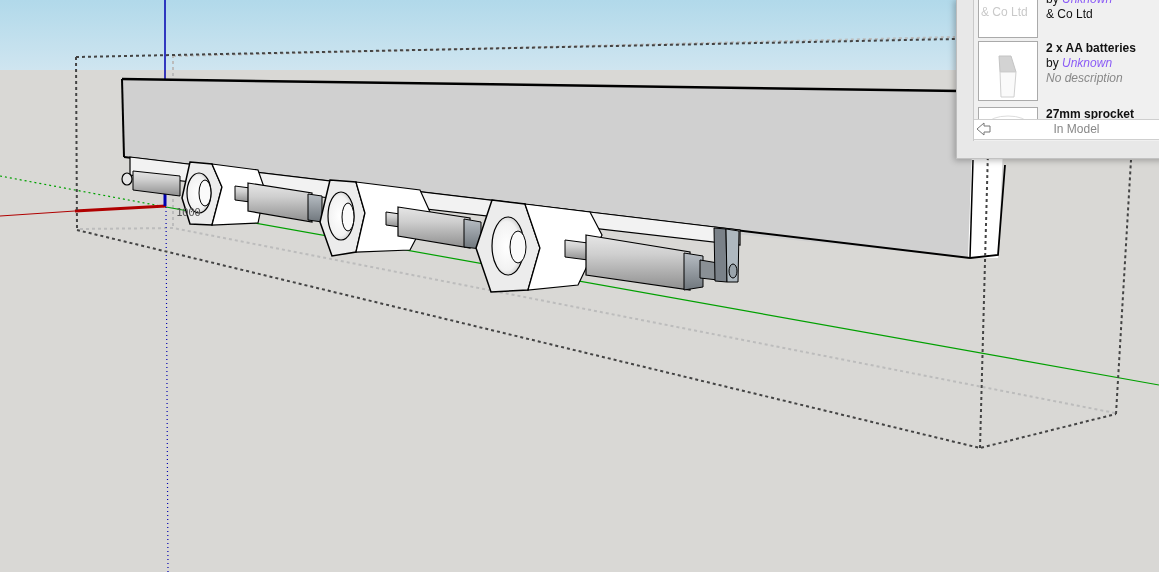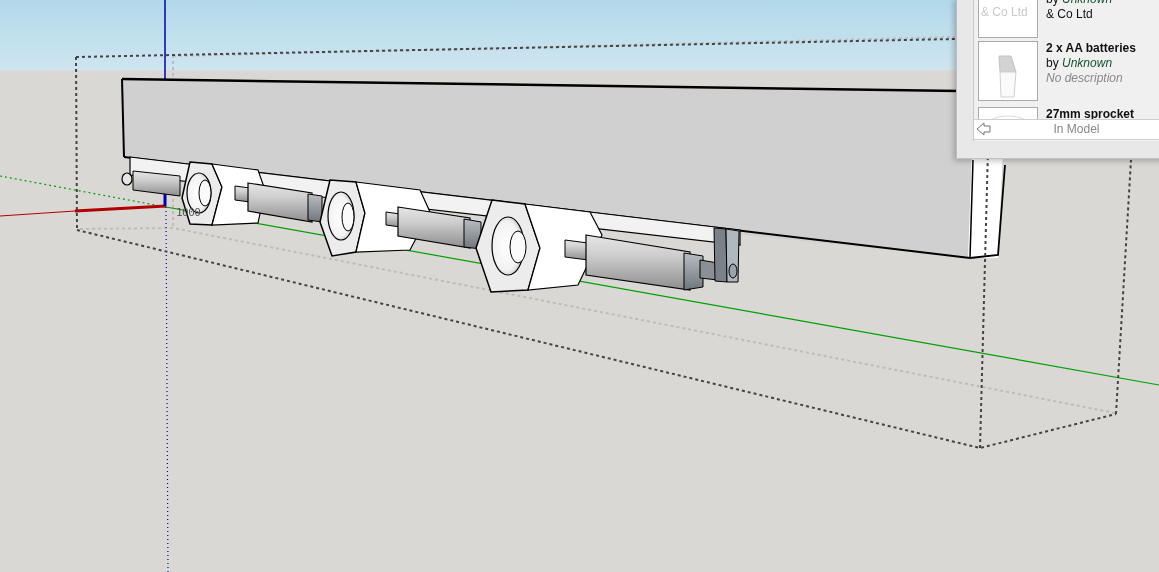--- a/index.html
+++ b/index.html
@@ -9,21 +9,21 @@
   .axis-label { position:absolute; left:176px; top:206px; font-size:11px; color:#555; font-family:"DejaVu Sans Mono", monospace; letter-spacing:-0.5px; }
 
   #components-panel { position:absolute; left:956px; top:-2px; width:210px; height:160px; background:#e8e8e8; border-left:1px solid #bdbdbd; border-bottom:1px solid #c2c2c2; box-shadow:-2px 2px 6px rgba(0,0,0,0.25); }
   .panel-inner { position:absolute; left:16px; top:0; right:0; height:143px; background:#f0f0f0; border-left:1px solid #c9c9c9; }
   .list { position:absolute; left:0; top:0; right:0; height:122px; overflow:hidden; background:#f0f0f0; }
   .item { position:absolute; left:4px; right:0; height:60px; }
   .thumb { position:absolute; left:0; top:0; width:58px; height:58px; background:#fff; border:1px solid #aaa; overflow:hidden; }
   .thumb-text { position:absolute; left:2px; top:0; font-size:12px; color:#c9c9c9; white-space:nowrap; }
   .meta { position:absolute; left:68px; top:0; right:0; font-size:12px; line-height:15px; color:#111; }
   .title { font-weight:bold; }
-  .by-name { font-style:italic; color:#14532d; }
+  .by-name { font-style:italic; color:#8b5cf6; }
   .desc { font-style:italic; color:#888; }
   .plain { color:#111; }
   .nav-bar { position:absolute; left:0; right:0; top:121px; height:19px; background:#fff; border-top:1px solid #cfcfcf; border-bottom:1px solid #cfcfcf; }
   .back-btn { position:absolute; left:2px; top:1px; width:16px; height:16px; }
   .nav-label { position:absolute; left:0; right:0; top:2px; text-align:center; font-size:12px; color:#888; padding-left:12px; }
 </style>
 </head>
 <body>
 
 <div id="viewport">

